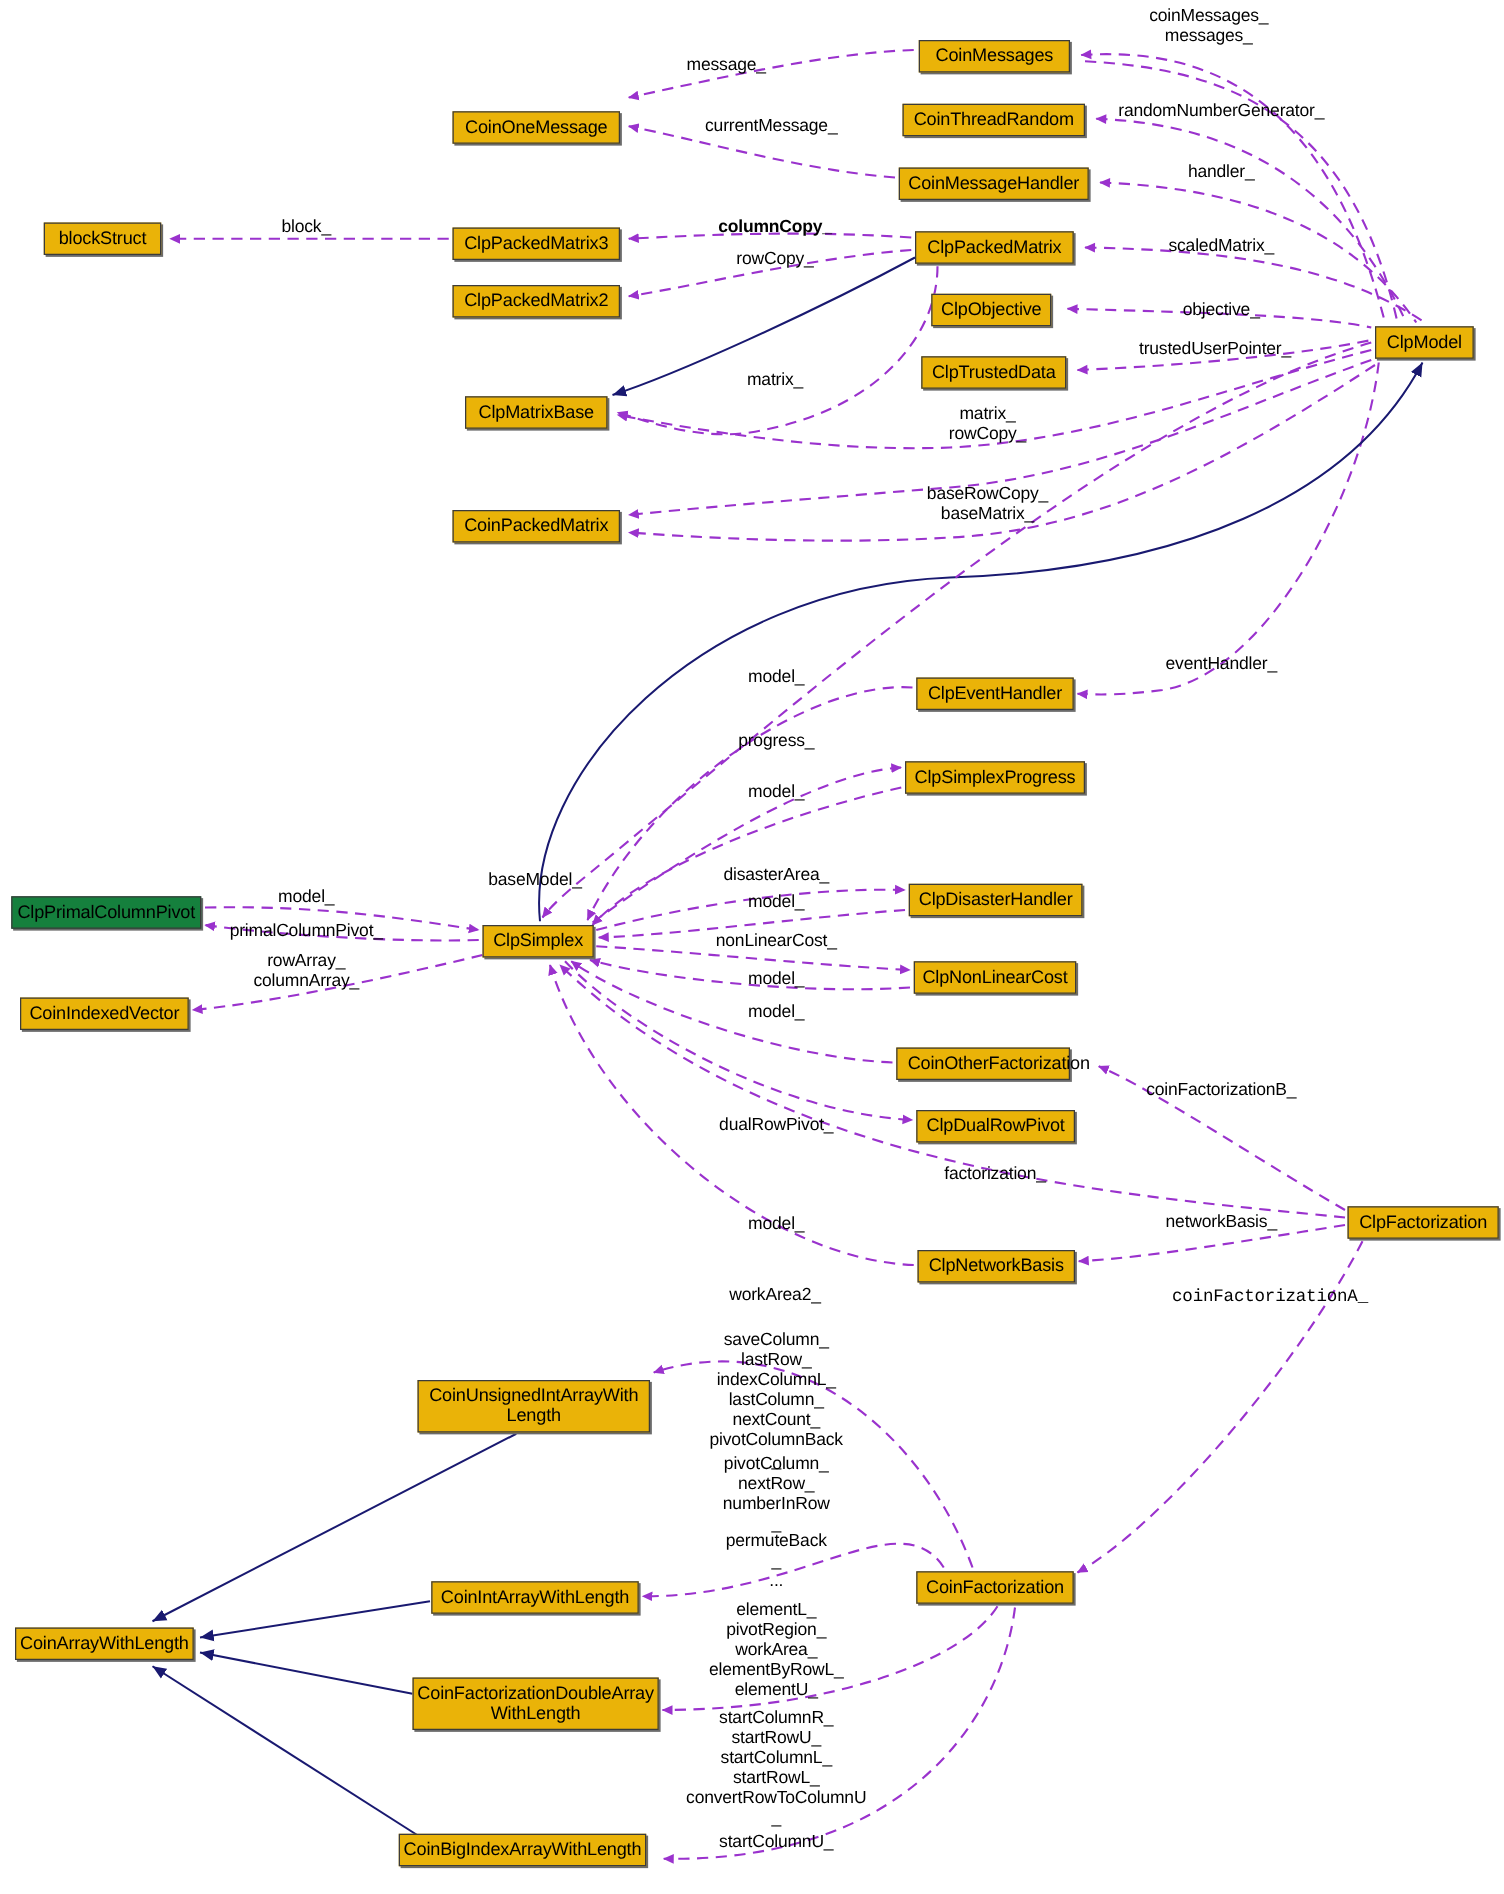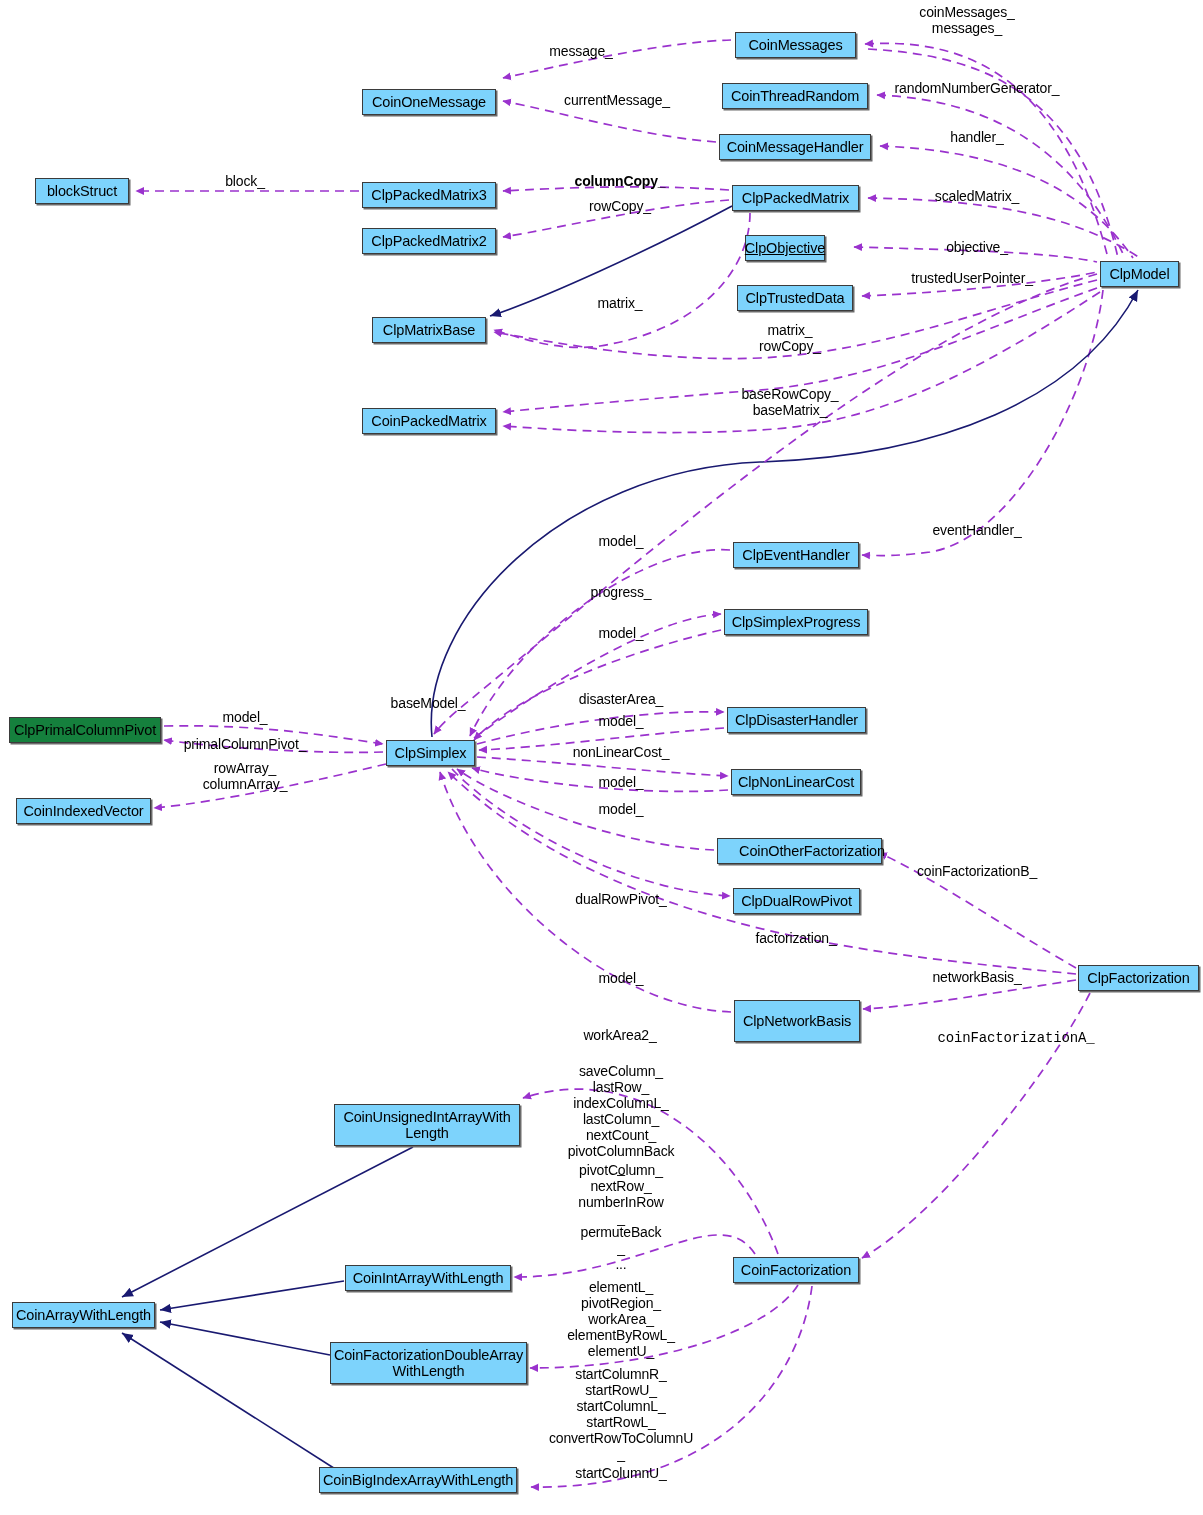--- a/index.html
+++ b/index.html
@@ -21,21 +21,21 @@
     position: absolute;
     left: 0;
     top: 0;
     width: 1203px;
     height: 1515px;
   }
   .node {
     position: absolute;
     box-sizing: border-box;
     border: 1px solid #3b3b3b;
-    background: #7dd3fc;
+    background: #eab308;
     color: #000000;
     font-size: 14.5px;
     line-height: 1.12;
     display: flex;
     align-items: center;
     justify-content: center;
     text-align: center;
     white-space: pre-line;
     box-shadow: 1.5px 1.5px 0 0 #6b6b6b;
     z-index: 5;
@@ -178,30 +178,30 @@
       <div class="node" style="left: 35px; top: 178px; width: 94px; height: 26px;">blockStruct</div>
       <div class="node" style="left: 362px; top: 77px; width: 134px; height: 26px; margin-top: 12px;">CoinOneMessage</div>
       <div class="node" style="left: 362px; top: 182px; width: 134px; height: 26px;">ClpPackedMatrix3</div>
       <div class="node" style="left: 362px; top: 228px; width: 134px; height: 26px;">ClpPackedMatrix2</div>
       <div class="node" style="left: 372px; top: 317px; width: 114px; height: 26px;">ClpMatrixBase</div>
       <div class="node" style="left: 362px; top: 408px; width: 134px; height: 26px;">CoinPackedMatrix</div>
       <div class="node" style="left: 735px; top: 32px; width: 121px; height: 26px;">CoinMessages</div>
       <div class="node" style="left: 722px; top: 83px; width: 146px; height: 26px;">CoinThreadRandom</div>
       <div class="node" style="left: 719px; top: 134px; width: 152px; height: 26px;">CoinMessageHandler</div>
       <div class="node" style="left: 732px; top: 185px; width: 127px; height: 26px;">ClpPackedMatrix</div>
-      <div class="node" style="left: 745px; top: 235px; width: 80px; height: 26px; text-decoration: underline;">ClpObjective</div>
+      <div class="node" style="left: 745px; top: 235px; width: 96px; height: 26px;">ClpObjective</div>
       <div class="node" style="left: 737px; top: 285px; width: 116px; height: 26px;">ClpTrustedData</div>
       <div class="node" style="left: 1100px; top: 261px; width: 79px; height: 26px;">ClpModel</div>
       <div class="node" style="left: 733px; top: 542px; width: 126px; height: 26px;">ClpEventHandler</div>
       <div class="node" style="left: 724px; top: 609px; width: 144px; height: 26px;">ClpSimplexProgress</div>
       <div class="node" style="left: 727px; top: 707px; width: 139px; height: 26px;">ClpDisasterHandler</div>
       <div class="node" style="left: 731px; top: 769px; width: 130px; height: 26px;">ClpNonLinearCost</div>
-      <div class="node" style="left: 717px; top: 838px; width: 165px; height: 26px; padding-left: 25px;">CoinOtherFactorization</div>
+      <div class="node" style="left: 717px; top: 838px; width: 139px; height: 26px; padding-left: 25px;">CoinOtherFactorization</div>
       <div class="node" style="left: 733px; top: 888px; width: 127px; height: 26px;">ClpDualRowPivot</div>
-      <div class="node" style="left: 734px; top: 1000px; width: 126px; height: 42px;">ClpNetworkBasis</div>
+      <div class="node" style="left: 734px; top: 1000px; width: 126px; height: 26px;">ClpNetworkBasis</div>
       <div class="node" style="left: 386px; top: 740px; width: 89px; height: 26px;">ClpSimplex</div>
       <div class="node highlight" style="left: 9px; top: 717px; width: 152px; height: 26px;">ClpPrimalColumnPivot</div>
       <div class="node" style="left: 16px; top: 798px; width: 135px; height: 26px;">CoinIndexedVector</div>
       <div class="node" style="left: 1078px; top: 965px; width: 121px; height: 26px;">ClpFactorization</div>
       <div class="node" style="left: 334px; top: 1104px; width: 186px; height: 42px;">CoinUnsignedIntArrayWith
 Length</div>
       <div class="node" style="left: 345px; top: 1265px; width: 166px; height: 26px;">CoinIntArrayWithLength</div>
       <div class="node" style="left: 330px; top: 1342px; width: 197px; height: 42px;">CoinFactorizationDoubleArray
 WithLength</div>
       <div class="node" style="left: 319px; top: 1467px; width: 198px; height: 26px;">CoinBigIndexArrayWithLength</div>

